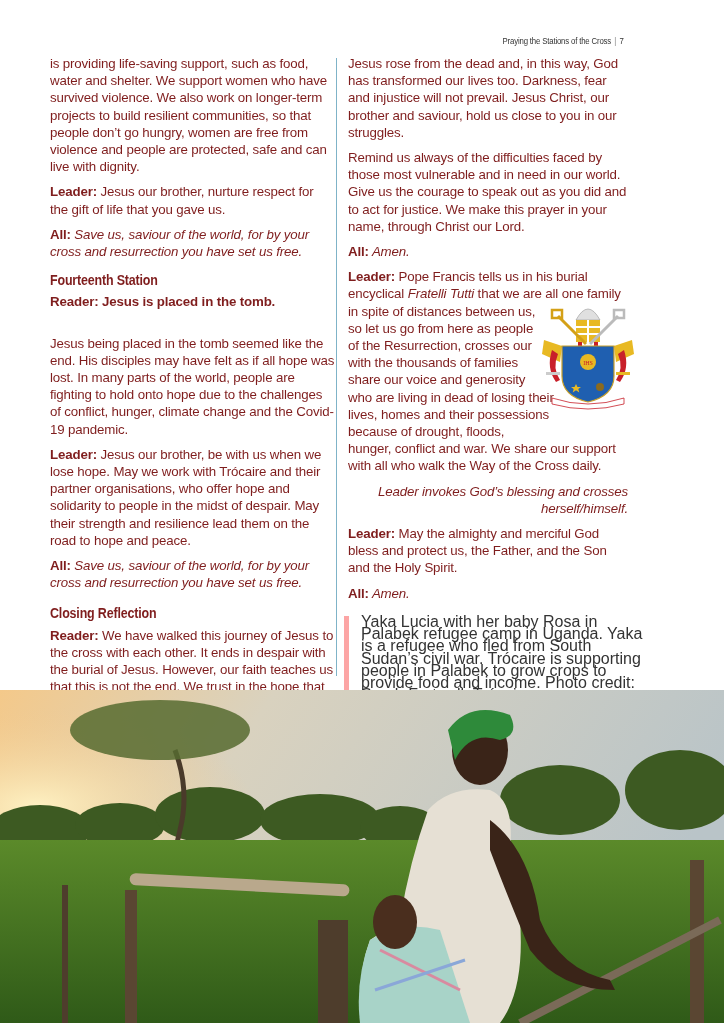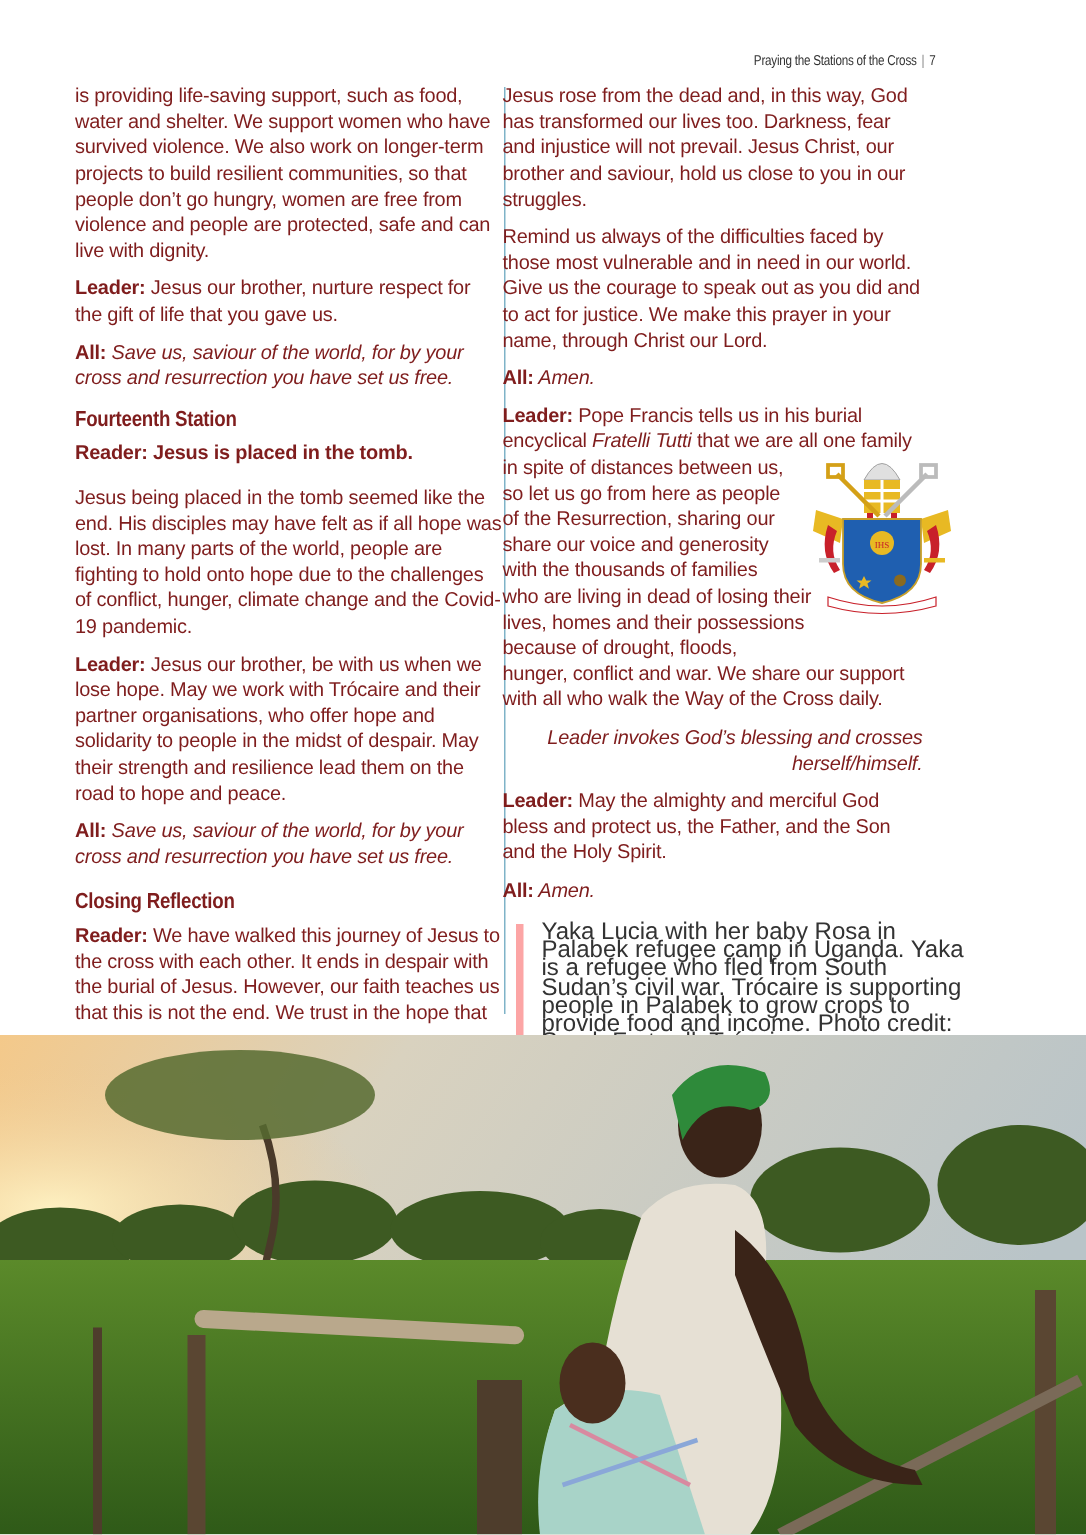--- a/index.html
+++ b/index.html
@@ -14,34 +14,34 @@
     letter-spacing: -0.2px; color: #333;
     transform: scaleX(0.82); transform-origin: right center;
     white-space: nowrap;
   }
   .running-head .sep { color: #888; margin: 0 4px; }
   .col {
     position: absolute; top: 55px; font-size: 13.3px; line-height: 17.2px;
     letter-spacing: -0.15px; color: #7f1d1d;
   }
   .col-left { left: 50px; width: 285px; }
-  .col-right { left: 335px; width: 280px; }
+  .col-right { left: 348px; width: 280px; }
   .divider {
     position: absolute; left: 336px; top: 58px; width: 1px; height: 618px;
     background: #7fb3c8;
   }
   p { margin: 0 0 8px 0; }
   .lbl { font-weight: bold; margin-top: 19px; }
   .it { font-style: italic; text-align: right; }
   h3 {
     margin: 12px 0 4px 0; font-size: 14.5px; font-weight: bold;
     transform: scaleX(0.86); transform-origin: left center; white-space: nowrap;
     letter-spacing: -0.2px;
   }
-  .reader-head { font-weight: bold; margin-bottom: 12px; }
+  .reader-head { font-weight: bold; margin-bottom: 24px; }
   .crest {
     position: absolute; left: 538px; top: 298px; width: 100px; height: 112px;
   }
   .wrap-line { display: block; }
   .caption {
     position: absolute; left: 344px; top: 616px; width: 290px;
     border-left: 5px solid #fca5a5; padding-left: 12px;
     font-size: 16px; line-height: 12.2px; color: #333;
   }
   .photo {
@@ -75,23 +75,23 @@
 
 <div class="col col-right">
   <p>Jesus rose from the dead and, in this way, God has transformed our lives too. Darkness, fear and injustice will not prevail. Jesus Christ, our brother and saviour, hold us close to you in our struggles.</p>
   <p>Remind us always of the difficulties faced by those most vulnerable and in need in our world. Give us the courage to speak out as you did and to act for justice. We make this prayer in your name, through Christ our Lord.</p>
   <p><span class="lbl">All:</span><span class="it"> Amen.</span></p>
 
   <p>
     <span class="lbl">Leader:</span><span> Pope Francis tells us in his burial encyclical </span><span class="it">Fratelli Tutti</span><span> that we are all one family</span>
     <span class="wrap-line">in spite of distances between us,</span>
     <span class="wrap-line">so let us go from here as people</span>
-    <span class="wrap-line">of the Resurrection, sharing our</span>
+    <span class="wrap-line">of the Resurrection, crosses our</span>
+    <span class="wrap-line">with the thousands of families</span>
     <span class="wrap-line">share our voice and generosity</span>
-    <span class="wrap-line">with the thousands of families</span>
     <span class="wrap-line">who are living in dead of losing their</span>
     <span class="wrap-line">lives, homes and their possessions</span>
     <span class="wrap-line">because of drought, floods,</span>
     <span>hunger, conflict and war. We share our support with all who walk the Way of the Cross daily.</span>
   </p>
 
   <p class="it">Leader invokes God’s blessing and crosses herself/himself.</p>
   <p><span class="lbl">Leader:</span><span> May the almighty and merciful God bless and protect us, the Father, and the Son and the Holy Spirit.</span></p>
   <p><span class="lbl">All:</span><span class="it"> Amen.</span></p>
 </div>

